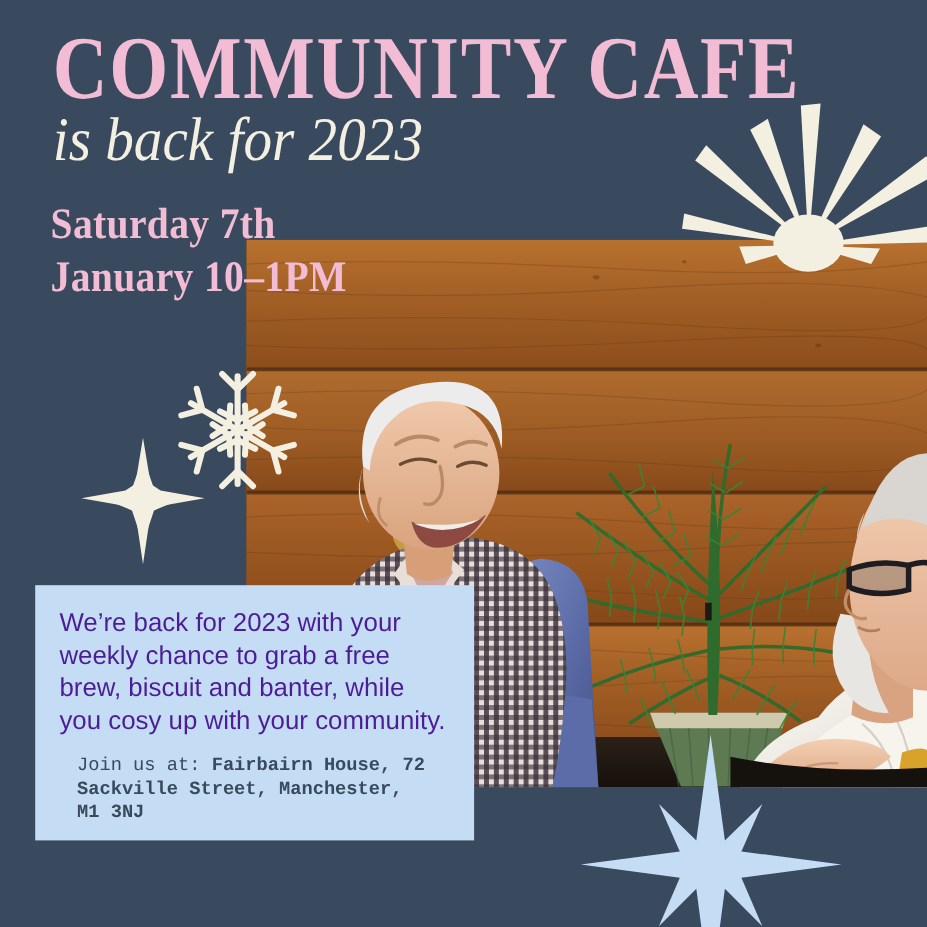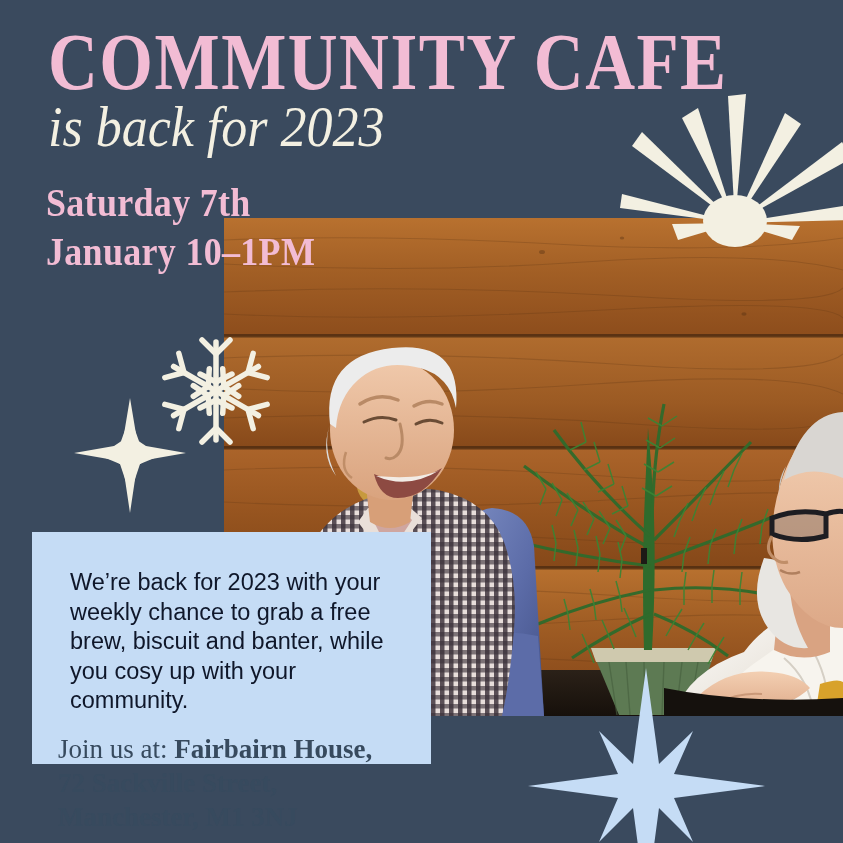--- a/index.html
+++ b/index.html
@@ -114,30 +114,30 @@
     position: absolute;
     left: 32px;
     top: 532px;
     width: 399px;
     height: 232px;
     background: #c5dcf5;
     box-sizing: border-box;
     padding: 20px 22px 14px 22px;
   }
   #body-panel .para {
-    margin: 16px;
+    margin: 0;
     font-family: "Liberation Sans", sans-serif;
     font-size: 23.5px;
     line-height: 1.26;
-    color: #0f172a;
+    color: #4c1d95;
   }
   #body-panel .join-line {
-    margin: 4px;
-    font-family: Liberation Serif, serif;
-    font-size: 27px;
+    margin: 16px;
+    font-family: Liberation Mono, monospace;
+    font-size: 17px;
     line-height: 1.26;
     color: #374a5e;
   }
   #body-panel .venue { font-weight: 700; }
 </style>
 </head>
 <body>
 
 <div id="poster">
 

